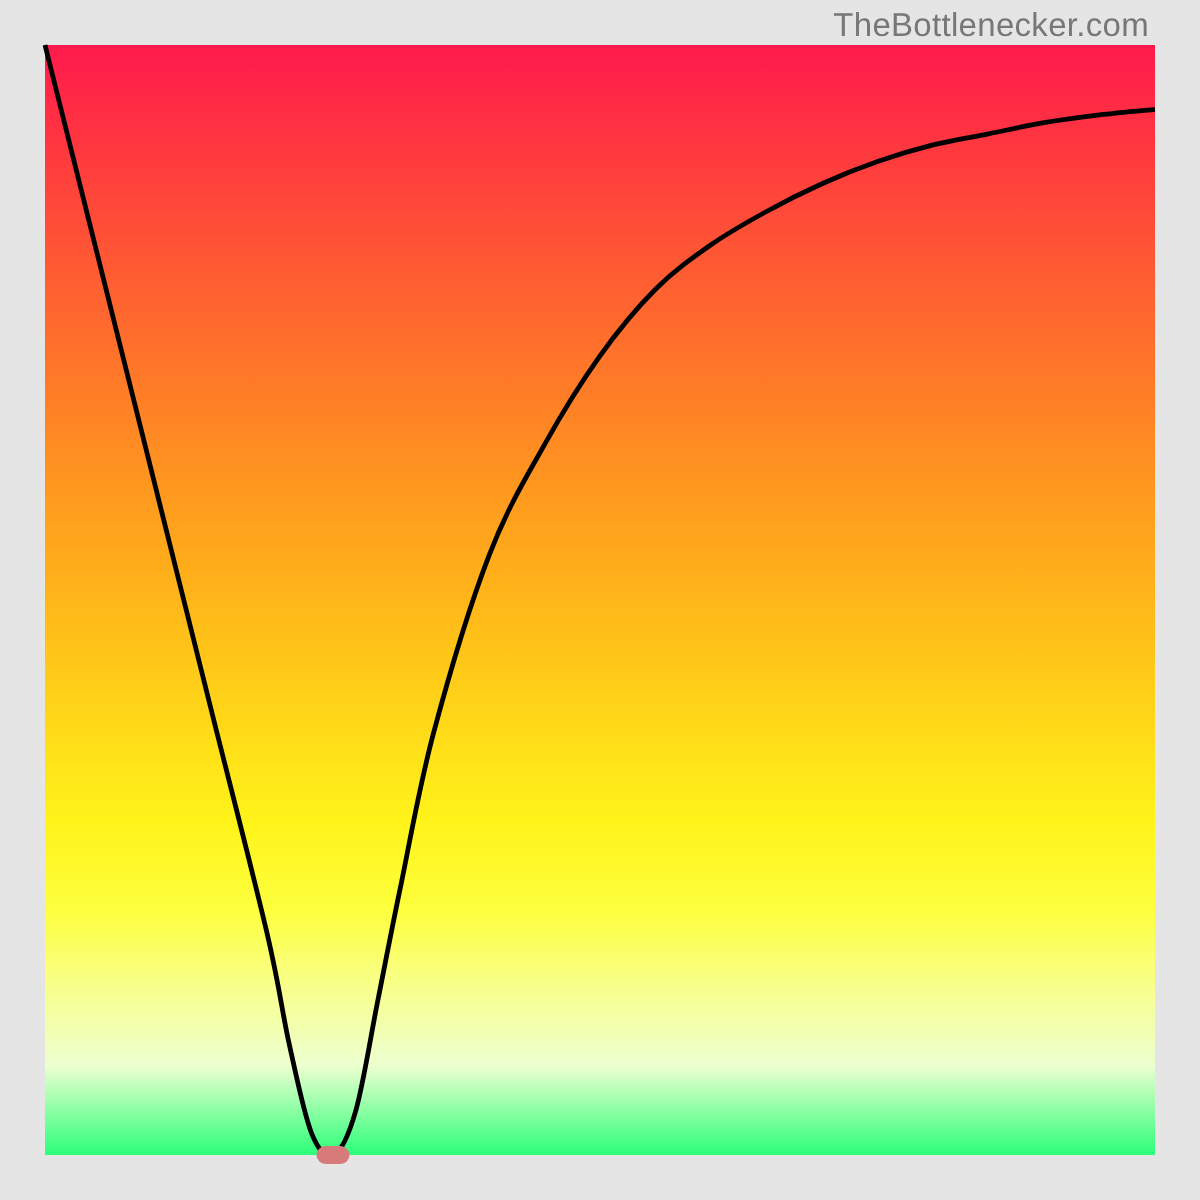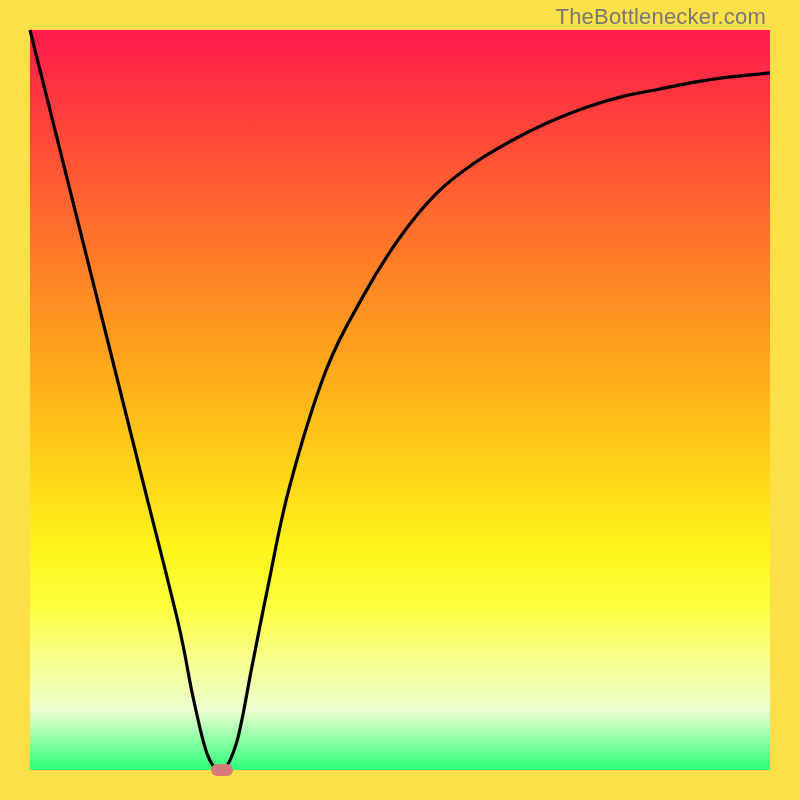--- a/index.html
+++ b/index.html
@@ -8,21 +8,21 @@
     width: 800px;
     height: 800px;
     background: #000;
     font-family: Arial, Helvetica, sans-serif;
     overflow: hidden;
   }
   .frame {
     position: relative;
     width: 800px;
     height: 800px;
-    background: #fde047;
+    background: #e5e5e5;
   }
   .plot-area {
     position: absolute;
     left: 30px;
     top: 30px;
     width: 740px;
     height: 740px;
     background: linear-gradient(
       to bottom,
       #ff1a4d 0%,

